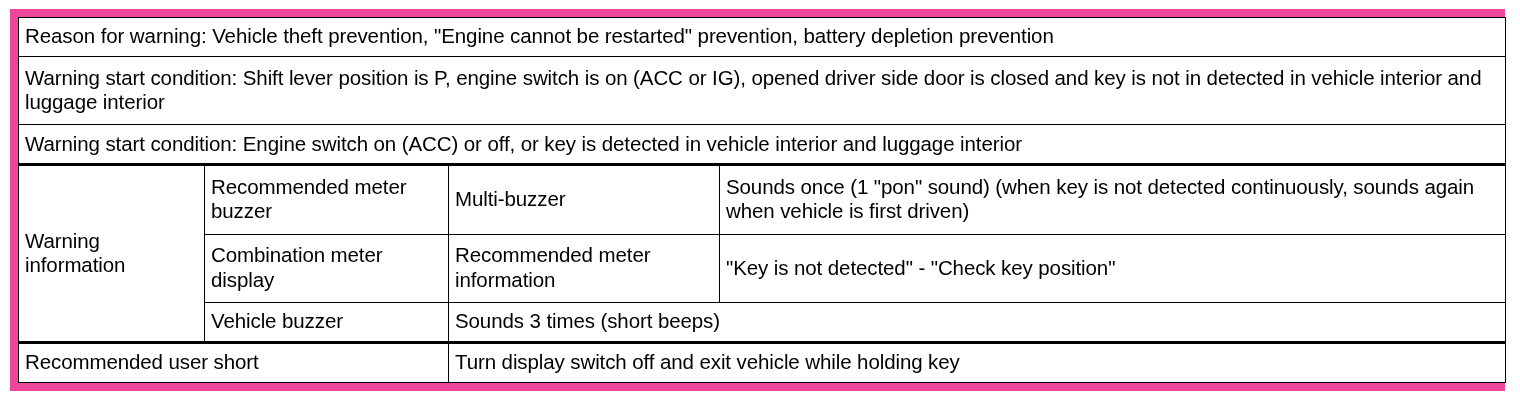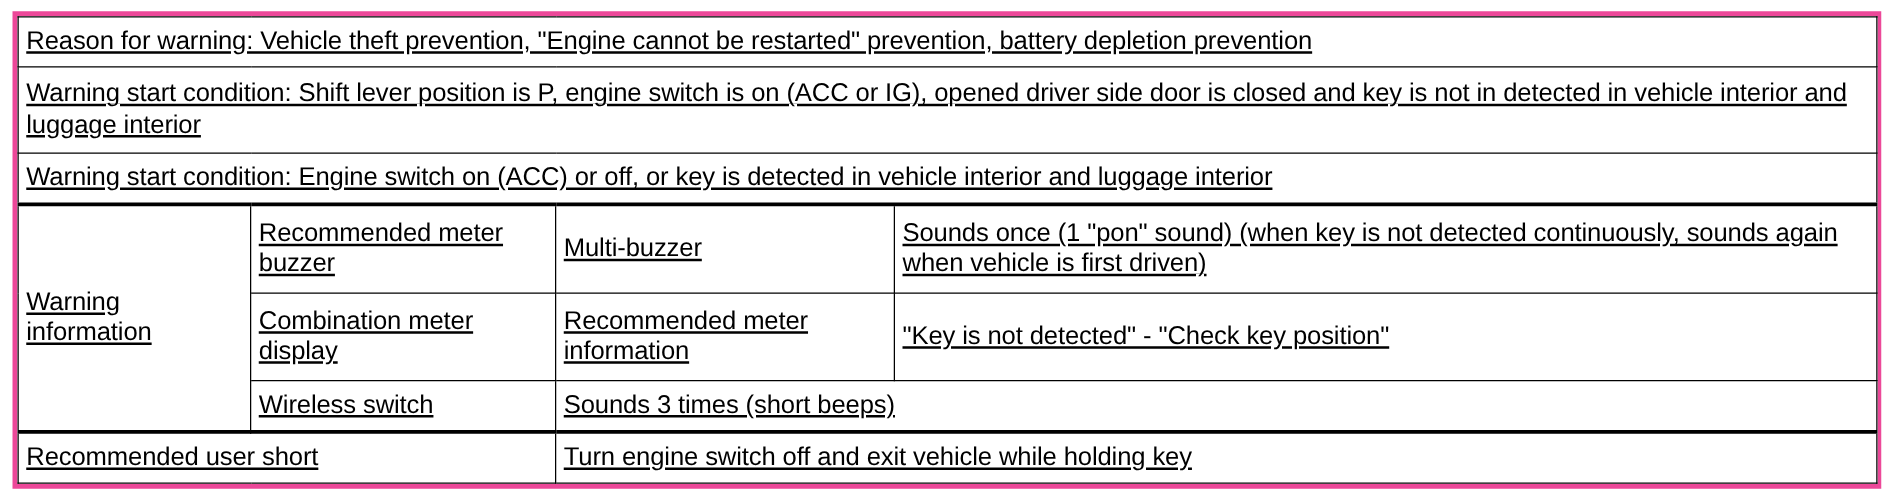--- a/index.html
+++ b/index.html
@@ -14,23 +14,22 @@
     color: #000000;
     overflow: hidden;
   }
   .table-wrap {
     position: absolute;
     left: 10px;
     top: 9px;
     width: 1495px;
     height: 382px;
     box-sizing: border-box;
-    border: 4px solid #ec4899;
+    border: 8px solid #ec4899;
     background: #fca5a5;
-    text-decoration: underline;
   }
   table.warn-table {
     width: 100%;
     height: 100%;
     border-collapse: collapse;
     table-layout: fixed;
     background: #ffffff;
   }
   table.warn-table td {
     border: 1px solid #000000;
@@ -97,29 +96,29 @@
         </td>
         <td>
           <span class="cell-text">Recommended meter information</span>
         </td>
         <td>
           <span class="cell-text">"Key is not detected" - "Check key position"</span>
         </td>
       </tr>
       <tr>
         <td>
-          <span class="cell-text">Wireless switch</span>
+          <span class="cell-text">Vehicle buzzer</span>
         </td>
         <td colspan="2">
           <span class="cell-text">Sounds 3 times (short beeps)</span>
         </td>
       </tr>
       <tr>
         <td colspan="2" class="sec-div">
           <span class="cell-text">Recommended user short</span>
         </td>
         <td colspan="2" class="sec-div">
-          <span class="cell-text">Turn engine switch off and exit vehicle while holding key</span>
+          <span class="cell-text">Turn display switch off and exit vehicle while holding key</span>
         </td>
       </tr>
     </tbody>
   </table>
 </div>
 
 </body></html>

